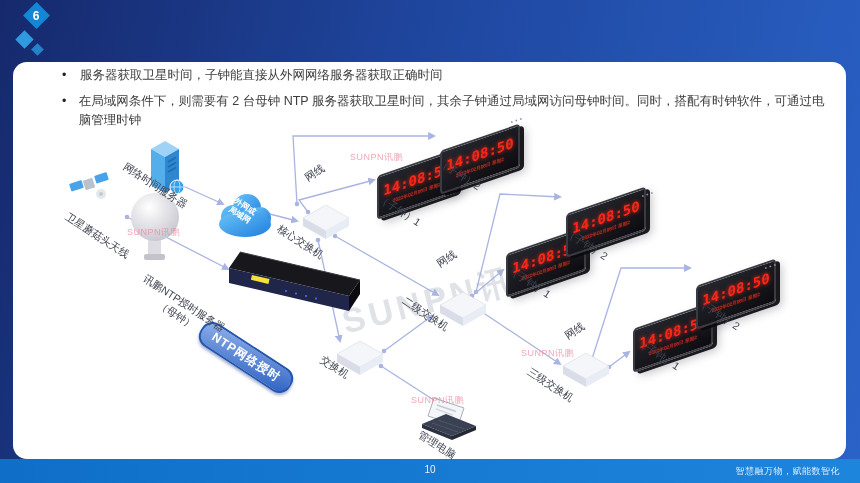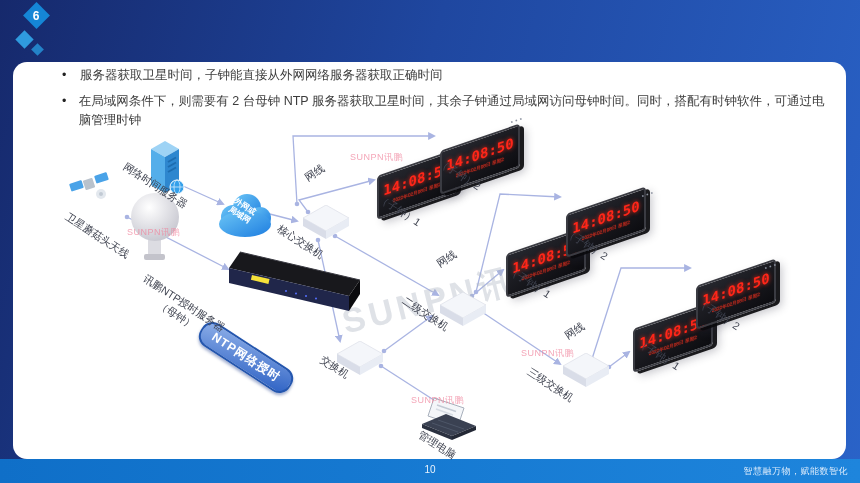--- a/index.html
+++ b/index.html
@@ -46,21 +46,21 @@
   .cloud-txt{position:absolute;left:14px;top:10px;color:#fff;font-size:8px;font-weight:bold;
     line-height:1.3;transform:rotate(33deg);text-align:center;white-space:nowrap;}
   
   .wm-big{position:absolute;left:340px;top:274px;font-size:34px;font-weight:bold;
     color:rgba(170,178,192,.38);transform:rotate(-14deg);letter-spacing:4px;z-index:1;white-space:nowrap;}
   .wm{position:absolute;font-size:9px;color:rgba(240,130,155,.72);z-index:4;letter-spacing:.5px;white-space:nowrap;}
   
   .footer{position:absolute;left:0;top:459px;width:860px;height:24px;z-index:3;
     background:linear-gradient(90deg,#0f6fc8,#1e85dc);}
   .page-num{position:absolute;left:0;right:0;top:5px;text-align:center;color:#e8f2fc;font-size:10px;}
-  .slogan{position:absolute;right:12px;top:6px;color:#dcebfb;font-size:9px;letter-spacing:.5px;}
+  .slogan{position:absolute;right:20px;top:6px;color:#dcebfb;font-size:9px;letter-spacing:.5px;}
 </style>
 </head>
 <body>
 
 <div class="slide">
 
   <div class="diamond d-big">
       <span>6</span>
     </div>
   <div class="diamond d-s1"></div>

